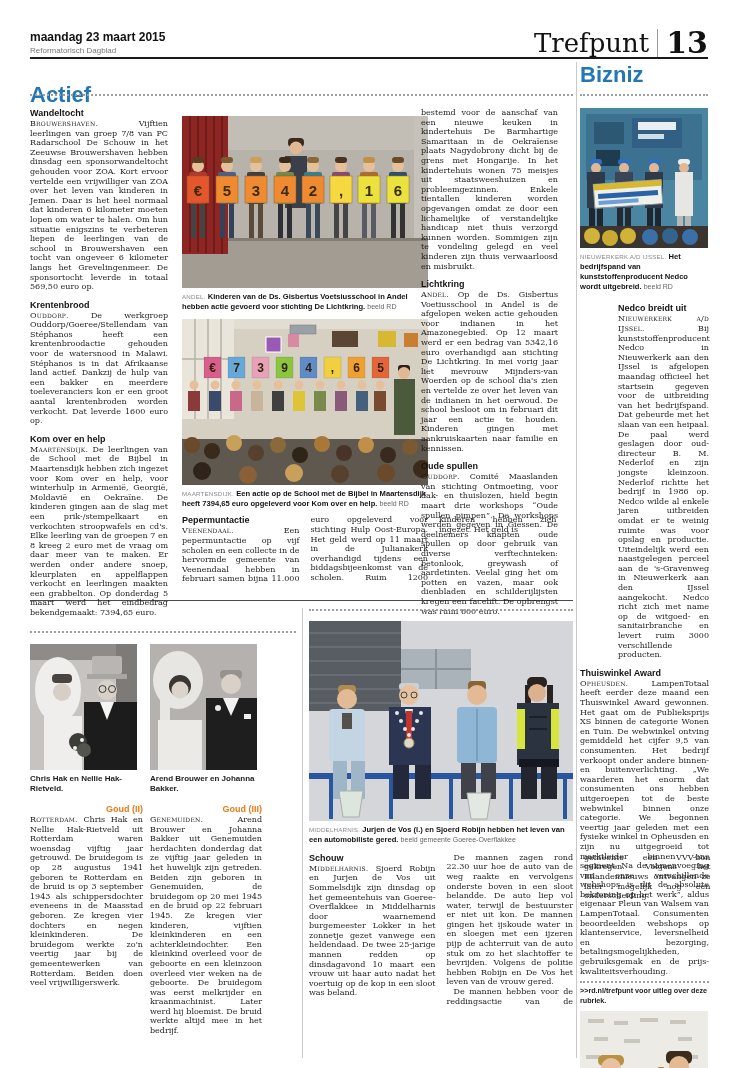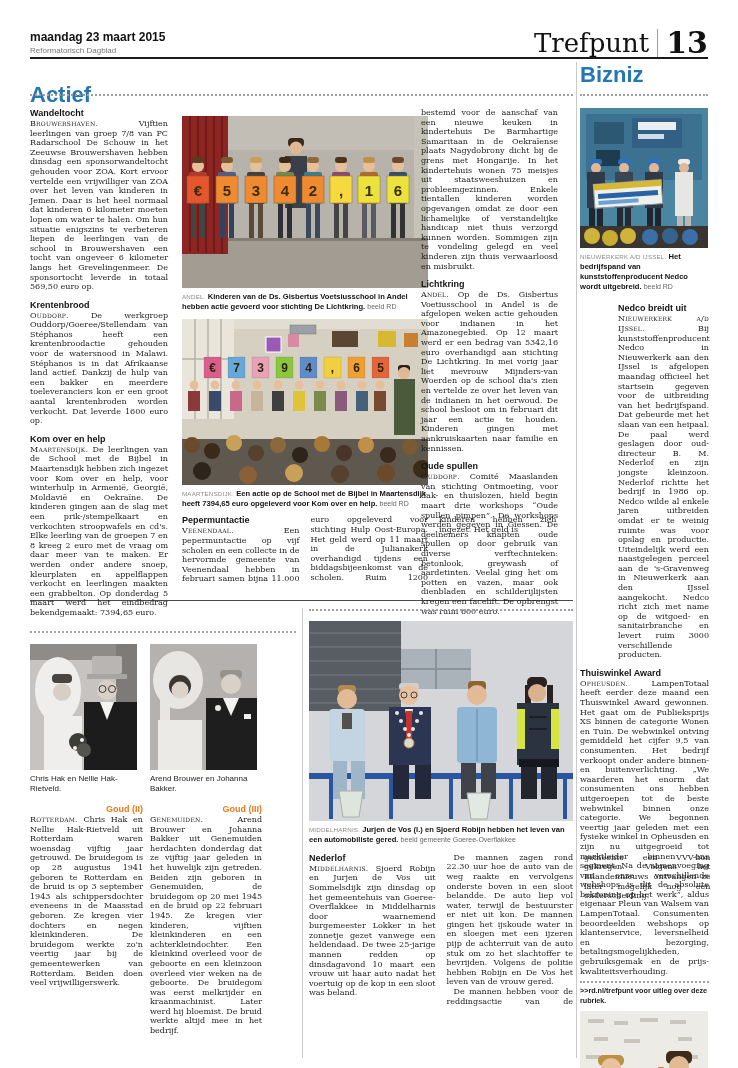--- a/index.html
+++ b/index.html
@@ -26,21 +26,21 @@
   .article h3.gold{color:#e87b1a;text-align:right;}
   .article p{margin:0;font-size:8px;line-height:1.2;text-align:justify;}
   .article p.ind{text-indent:7px;}
   .city{font-variant:small-caps;letter-spacing:.2px;}
   .cols2{column-count:2;column-gap:11px;column-fill:auto;}
   
   .caption{font-family:"Liberation Sans",sans-serif;font-size:7.6px;font-weight:bold;
            line-height:1.3;color:#141414;margin-top:4px;text-align:left;}
   .cap-city{font-weight:normal;color:#8a8a8a;font-size:6.2px;text-transform:uppercase;letter-spacing:.2px;}
   .cap-credit{font-weight:normal;color:#666;font-size:7px;}
-  .wedcap{font-family:"Liberation Sans",sans-serif;font-size:8px;font-weight:normal;line-height:1.25;margin:4px 0 10px 0;}
+  .wedcap{font-family:"Liberation Sans",sans-serif;font-size:8px;font-weight:bold;line-height:1.25;margin:4px 0 10px 0;}
   
   .note{border-top:2px dotted #9f9f9f;margin-top:5px;padding-top:3px;
         font-family:"Liberation Sans",sans-serif;font-size:7.2px;font-weight:bold;color:#222;line-height:1.3;}
   svg{display:block;}
 </style>
 </head>
 <body>
 
 <div class="page">
 
@@ -520,21 +520,21 @@
       <rect x="212" y="146" width="16" height="32" fill="#23262e"></rect>
         <rect x="232" y="146" width="16" height="32" fill="#23262e"></rect>
     </svg>
     <div class="caption">
       <span class="cap-city">Middelharnis.</span>
       <span>Jurjen de Vos (l.) en Sjoerd Robijn hebben het leven van een automobiliste gered.</span>
       <span class="cap-credit">beeld gemeente Goeree-Overflakkee</span>
     </div>
 
     <div class="article cols2" style="height:160px;margin-top:8px;">
-      <h3>Nederlof</h3>
+      <h3>Schouw</h3>
       <p><span class="city">Middelharnis.</span>
          <span>Sjoerd Robijn en Jurjen de Vos uit Sommelsdijk zijn dinsdag op het gemeentehuis van Goeree-Overflakkee in Middelharnis door waarnemend burgemeester Lokker in het zonnetje gezet vanwege een heldendaad. De twee 25-jarige mannen redden op dinsdagavond 10 maart een vrouw uit haar auto nadat het voertuig op de kop in een sloot was beland.</span></p>
       <p class="ind">De mannen zagen rond 22.30 uur hoe de auto van de weg raakte en vervolgens onderste boven in een sloot belandde. De auto liep vol water, terwijl de bestuurster er niet uit kon. De mannen gingen het ijskoude water in en sloegen met een ijzeren pijp de achterruit van de auto stuk om zo het slachtoffer te bevrijden. Volgens de politie hebben Robijn en De Vos het leven van de vrouw gered.</p>
       <p class="ind">De mannen hebben voor de reddingsactie van de gemeente een VVV-bon gekregen. Volgens het Eilandennieuws ontvangen ze later mogelijk nog een onderscheiding.</p>
     </div>
   </div>
 
 </div>
 
 </body></html>

